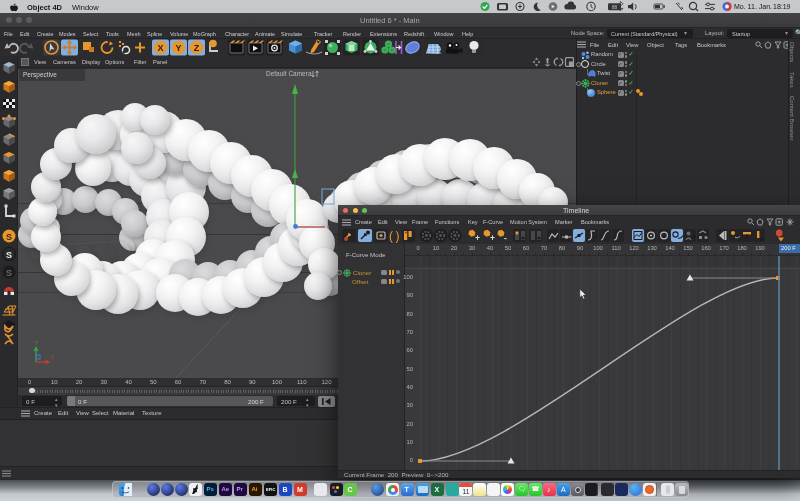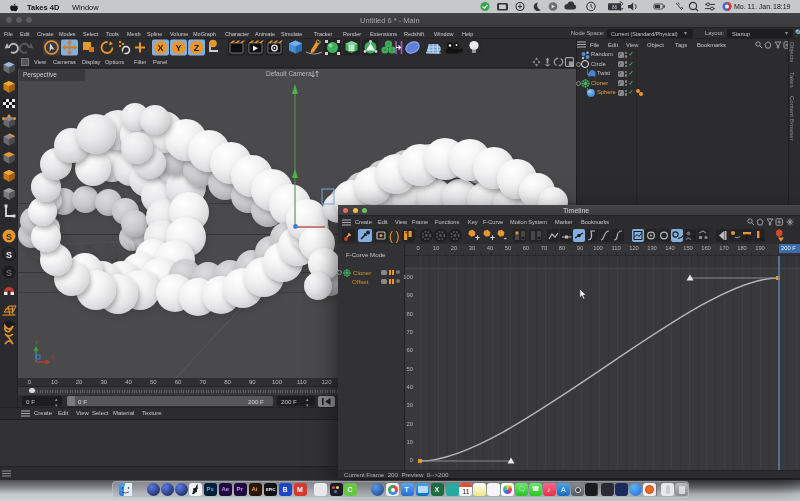--- a/index.html
+++ b/index.html
@@ -1077,21 +1077,21 @@
 <div class="abs" style="left:338px;top:470px;width:462px;height:8px;background:#2c2c2e;border-top:1px solid #232325;"></div>
 <div class="tx" style="left:344px;top:470.5px;font-size:6.2px;color:#b4b4b6;">Current Frame&nbsp;&nbsp;200&nbsp;&nbsp;Preview&nbsp;&nbsp;0--&gt;200</div>
 <svg class="abs" style="left:579px;top:289px;" width="8" height="11" viewBox="0 0 8 11">
     <path d="M0.8 0 L0.8 8.6 L2.9 6.7 L4.3 10.2 L5.8 9.5 L4.4 6.2 L7.1 6 Z" fill="#f0f0f0" stroke="#222" stroke-width="0.6"></path>
   </svg>
 <div class="abs" style="left:0;top:0;width:800px;height:13px;background:#c7c8ca;"></div>
 <svg class="abs" style="left:10px;top:2.5px;" width="8" height="9" viewBox="0 0 12 14">
     <path d="M9.5 7.4c0-2 1.7-3 1.8-3.1-1-1.4-2.5-1.6-3-1.6-1.3-.1-2.5.75-3.2.75-.7 0-1.7-.73-2.8-.7C.9 2.8-.6 4 .3 7.7c.4 1.6 1.5 3.4 2.7 3.4.6 0 1.5-.64 2.6-.64 1 0 1.6.64 2.7.6 1.1 0 1.8-1.5 2.5-2.6.8-1.2 1.1-2.3 1.1-2.4 0 0-2.1-.8-2.4-3.2z" fill="#1a1a1c" transform="scale(1.05) translate(0,1)"></path>
     <path d="M7.5 1.3C8 .7 8.4-.1 8.3-1c-.8 0-1.7.5-2.2 1.2-.5.6-.9 1.5-.8 2.3.9.1 1.7-.4 2.2-1.2z" fill="#1a1a1c" transform="translate(0,1.8)"></path>
   </svg>
-<div class="tx" style="left:27px;top:2.5px;font-size:7.5px;font-weight:bold;color:#141416;">Takes 4D</div>
+<div class="tx" style="left:27px;top:2.5px;font-size:7.5px;font-weight:bold;color:#141416;">Object 4D</div>
 <div class="tx" style="left:72px;top:2.5px;font-size:7.5px;color:#141416;">Window</div>
 <svg class="abs" style="left:478px;top:1px;" width="260" height="11" viewBox="0 0 260 11">
 <circle cx="7" cy="5.5" r="4.5" fill="#2fa84f"></circle>
     <path d="M4.6 5.5 l1.8 1.8 3 -3.4" stroke="#fff" stroke-width="1.2" fill="none"></path>
 <rect x="19" y="2" width="11" height="7.5" rx="1.5" fill="#33343a"></rect>
     <rect x="21" y="3.5" width="7" height="4.5" rx="0.8" fill="#c7c8ca"></rect>
 <circle cx="42" cy="5.5" r="4" fill="none" stroke="#33343a" stroke-width="1.1"></circle>
     <path d="M40 5.5 h4 M42 3.5 v4" stroke="#33343a" stroke-width="1"></path>
 <path d="M60 1.5 a4.3 4.3 0 1 0 2.8 7.6 a5 5 0 0 1 -2.8 -7.6z" fill="#33343a"></path>
 <circle cx="75" cy="5.5" r="4.3" fill="#6b6c70"></circle>

